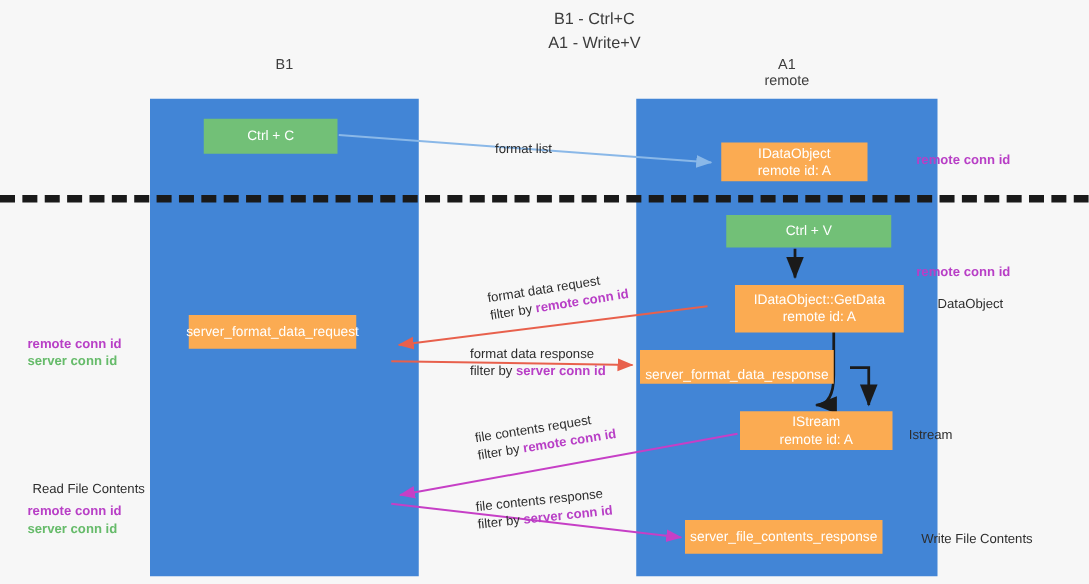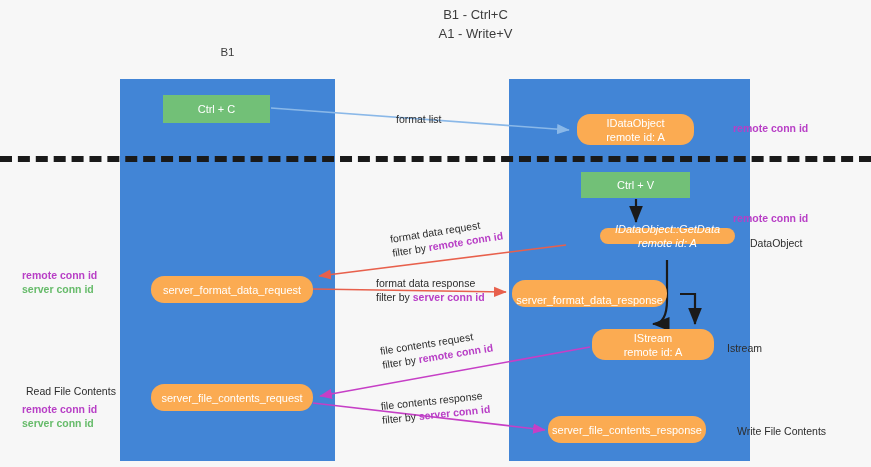--- a/index.html
+++ b/index.html
@@ -38,27 +38,27 @@
   }
 
   
   .node{
     position:absolute;box-sizing:border-box;
     display:flex;flex-direction:column;align-items:center;justify-content:center;
     color:#ffffff;font-size:11px;line-height:14px;text-align:center;
   }
   .node .sub{display:block;}
   .green{background:#72c077;}
-  .orange{background:#fbab52;border-radius:13px;}
+  .orange{background:#fbab52;}
 
   #n-ctrlc{left:163px;top:95px;width:107px;height:28px;}
   #n-idataobject{left:577px;top:114px;width:117px;height:31px;}
-  #n-ctrlv{left:581px;top:172px;width:109px;height:26px;}
-  #n-getdata{left:600px;top:228px;width:135px;height:16px;font-style:italic;}
-  #n-sfdreq{left:151px;top:276px;width:162px;height:27px;}
+  #n-ctrlv{left:581px;top:172px;width:132px;height:26px;}
+  #n-getdata{left:588px;top:228px;width:135px;height:38px;}
+  #n-sfdreq{left:151px;top:252px;width:134px;height:27px;}
   #n-sfdresp{left:512px;top:280px;width:155px;height:27px;justify-content:flex-end;}
   #n-istream{left:592px;top:329px;width:122px;height:31px;}
   #n-sfcreq{left:151px;top:384px;width:162px;height:27px;}
   #n-sfcresp{left:548px;top:416px;width:158px;height:27px;justify-content:center;}
 
   
   .cap{position:absolute;font-size:10.5px;line-height:14px;color:#2d2d2d;white-space:nowrap;}
   .purple{color:#b83fc6;font-weight:bold;}
   .green-t{color:#66bb6a;font-weight:bold;}
 
@@ -89,20 +89,24 @@
 <div id="stage">
 
   <div id="title">
     <span>B1 - Ctrl+C</span>
     <span>A1 - Write+V</span>
   </div>
 
   <div class="lane-head" id="head-b1">
     <span class="l1">B1</span>
   </div>
+  <div class="lane-head" id="head-a1">
+    <span class="l1">A1</span>
+    <span class="l2">remote</span>
+  </div>
 
   <div class="lane" id="lane-b1"></div>
   <div class="lane" id="lane-a1"></div>
 
   <svg id="wires">
     <defs>
       <marker id="ah-blue" markerWidth="9" markerHeight="9" refX="7.5" refY="4" orient="auto">
         <path d="M0,0.8 L8,4 L0,7.2 z" fill="#8ab8e8"></path>
       </marker>
       <marker id="ah-red" markerWidth="9" markerHeight="9" refX="7.5" refY="4" orient="auto">
@@ -157,23 +161,20 @@
 
   <div class="node orange" id="n-sfdresp">
     <span>server_format_data_response</span>
   </div>
 
   <div class="node orange" id="n-istream">
     <span>IStream</span>
     <span class="sub">remote id: A</span>
   </div>
 
-  <div class="node orange" id="n-sfcreq">
-    <span>server_file_contents_request</span>
-  </div>
 
   <div class="node orange" id="n-sfcresp">
     <span>server_file_contents_response</span>
   </div>
 
   <div id="divider"></div>
 
   <div class="cap" id="cap-formatlist">format list</div>
 
   <div class="cap purple" id="cap-remote1">remote conn id</div>

